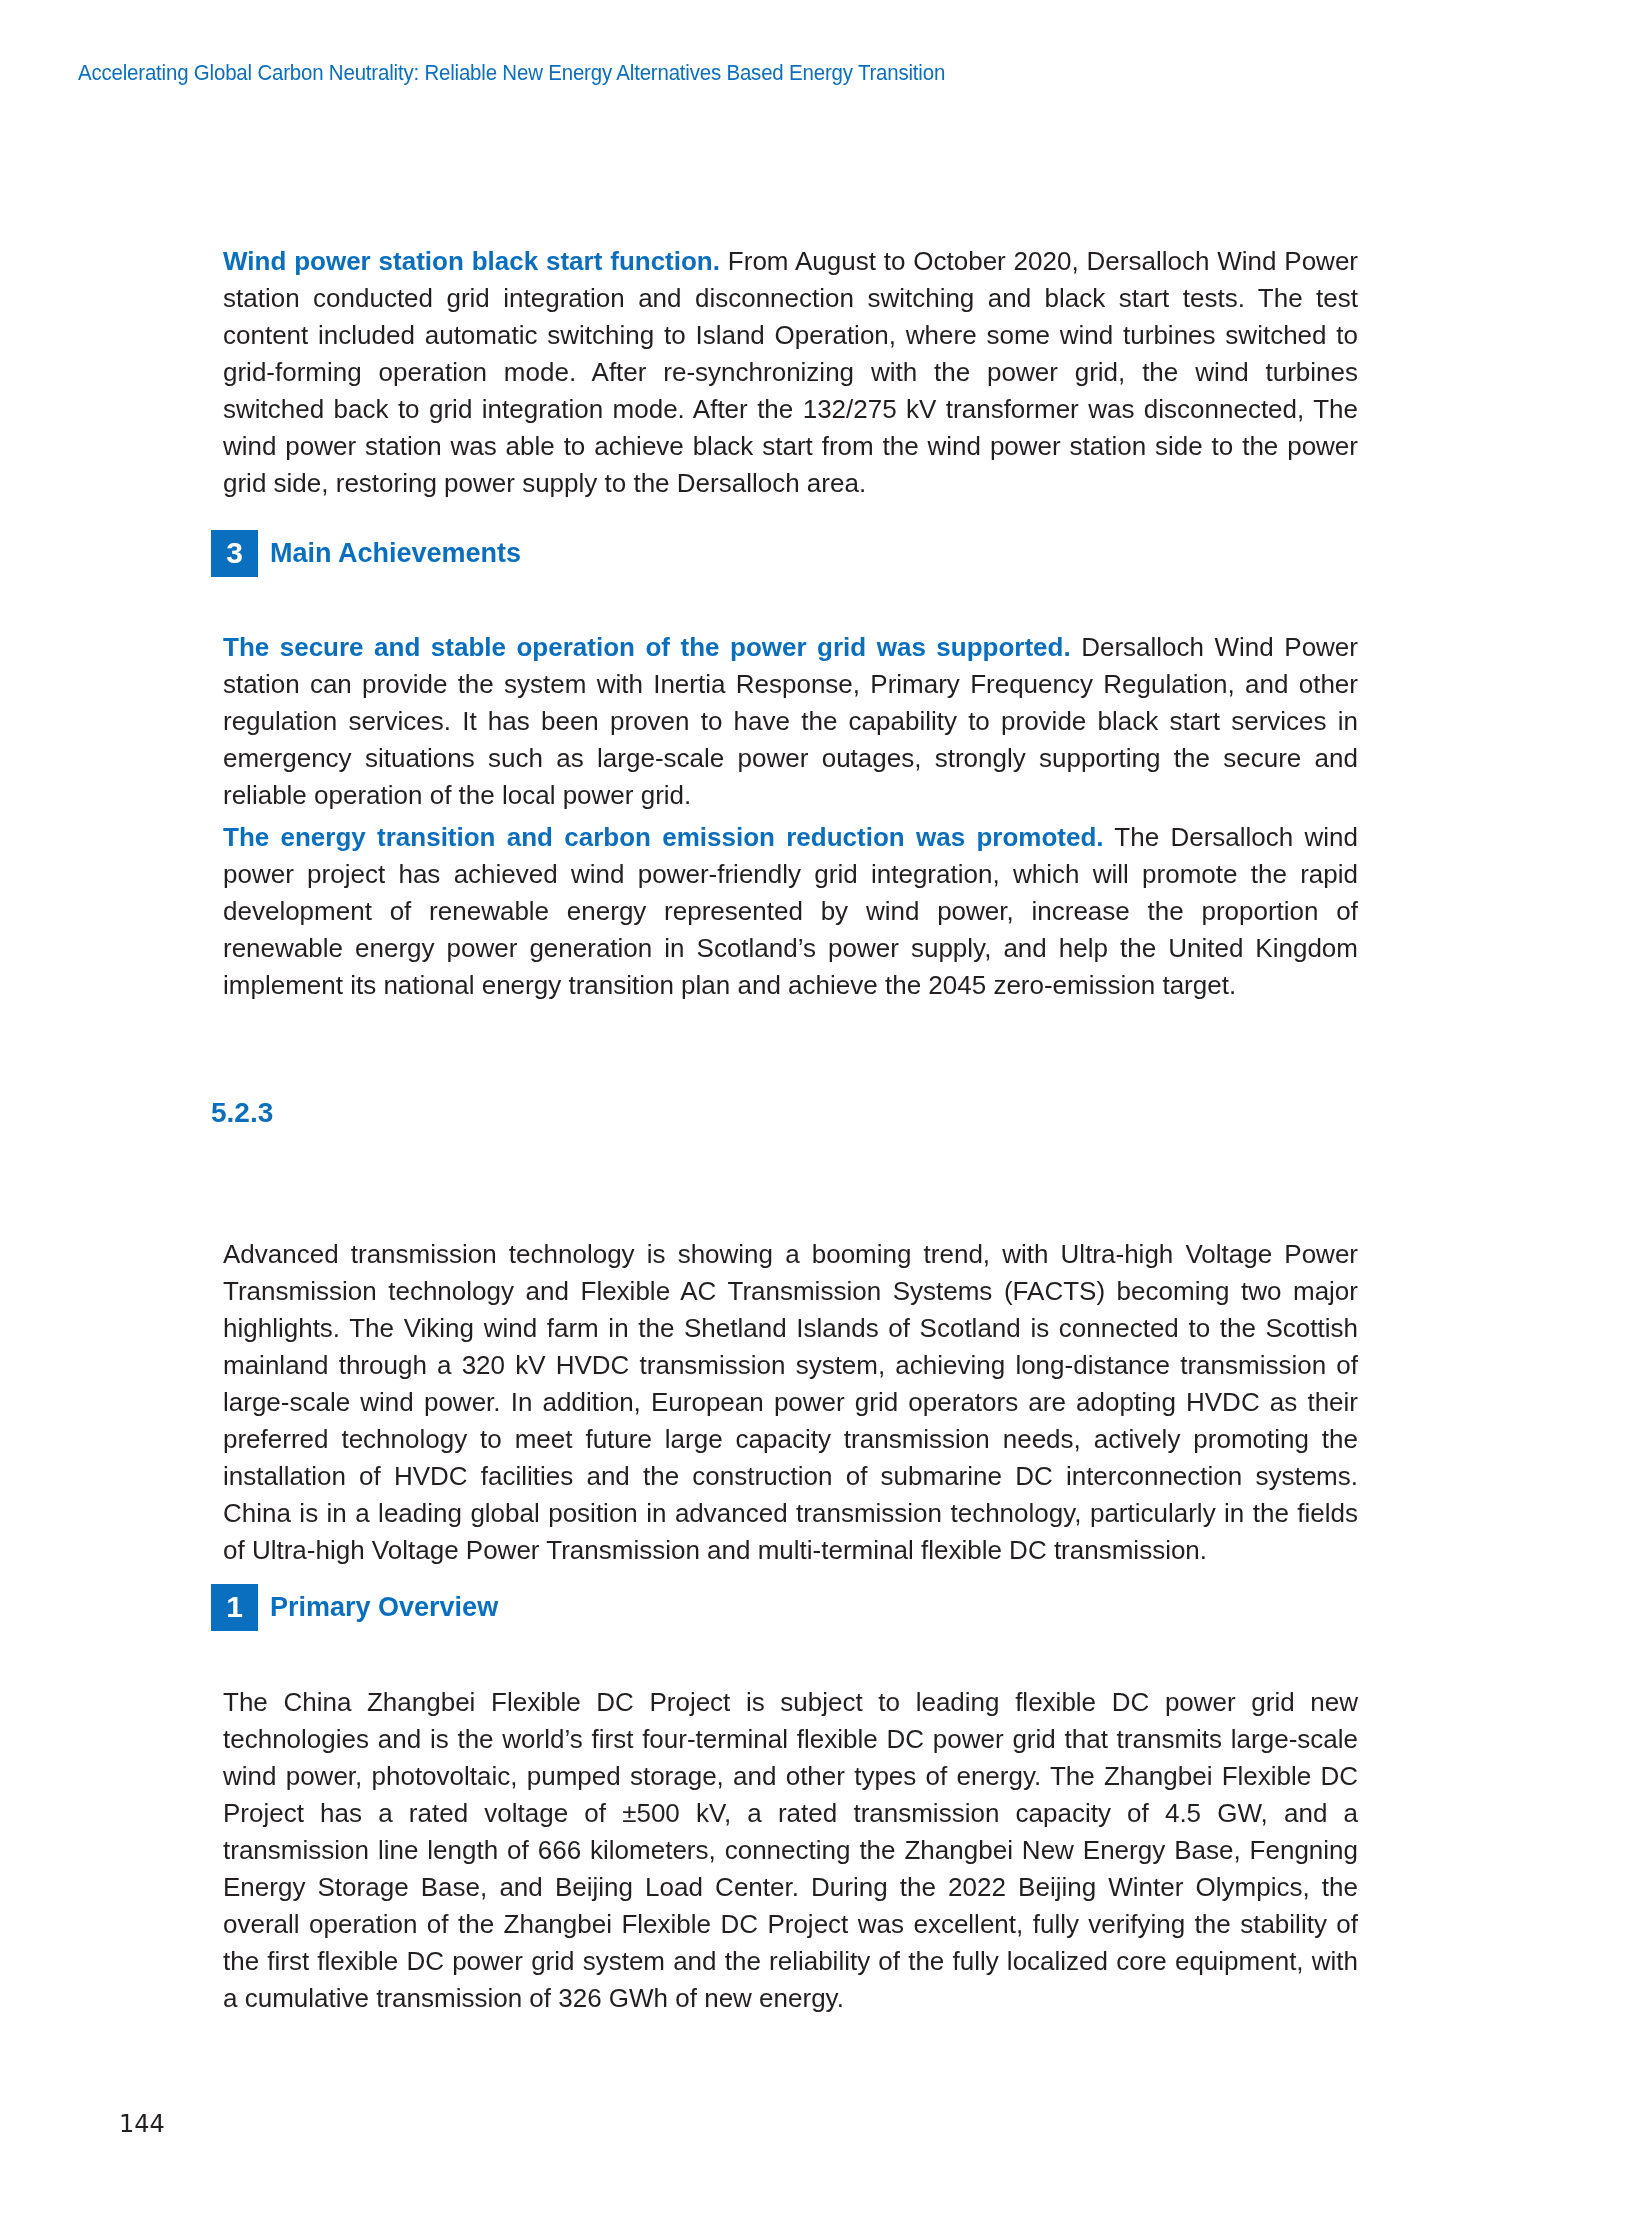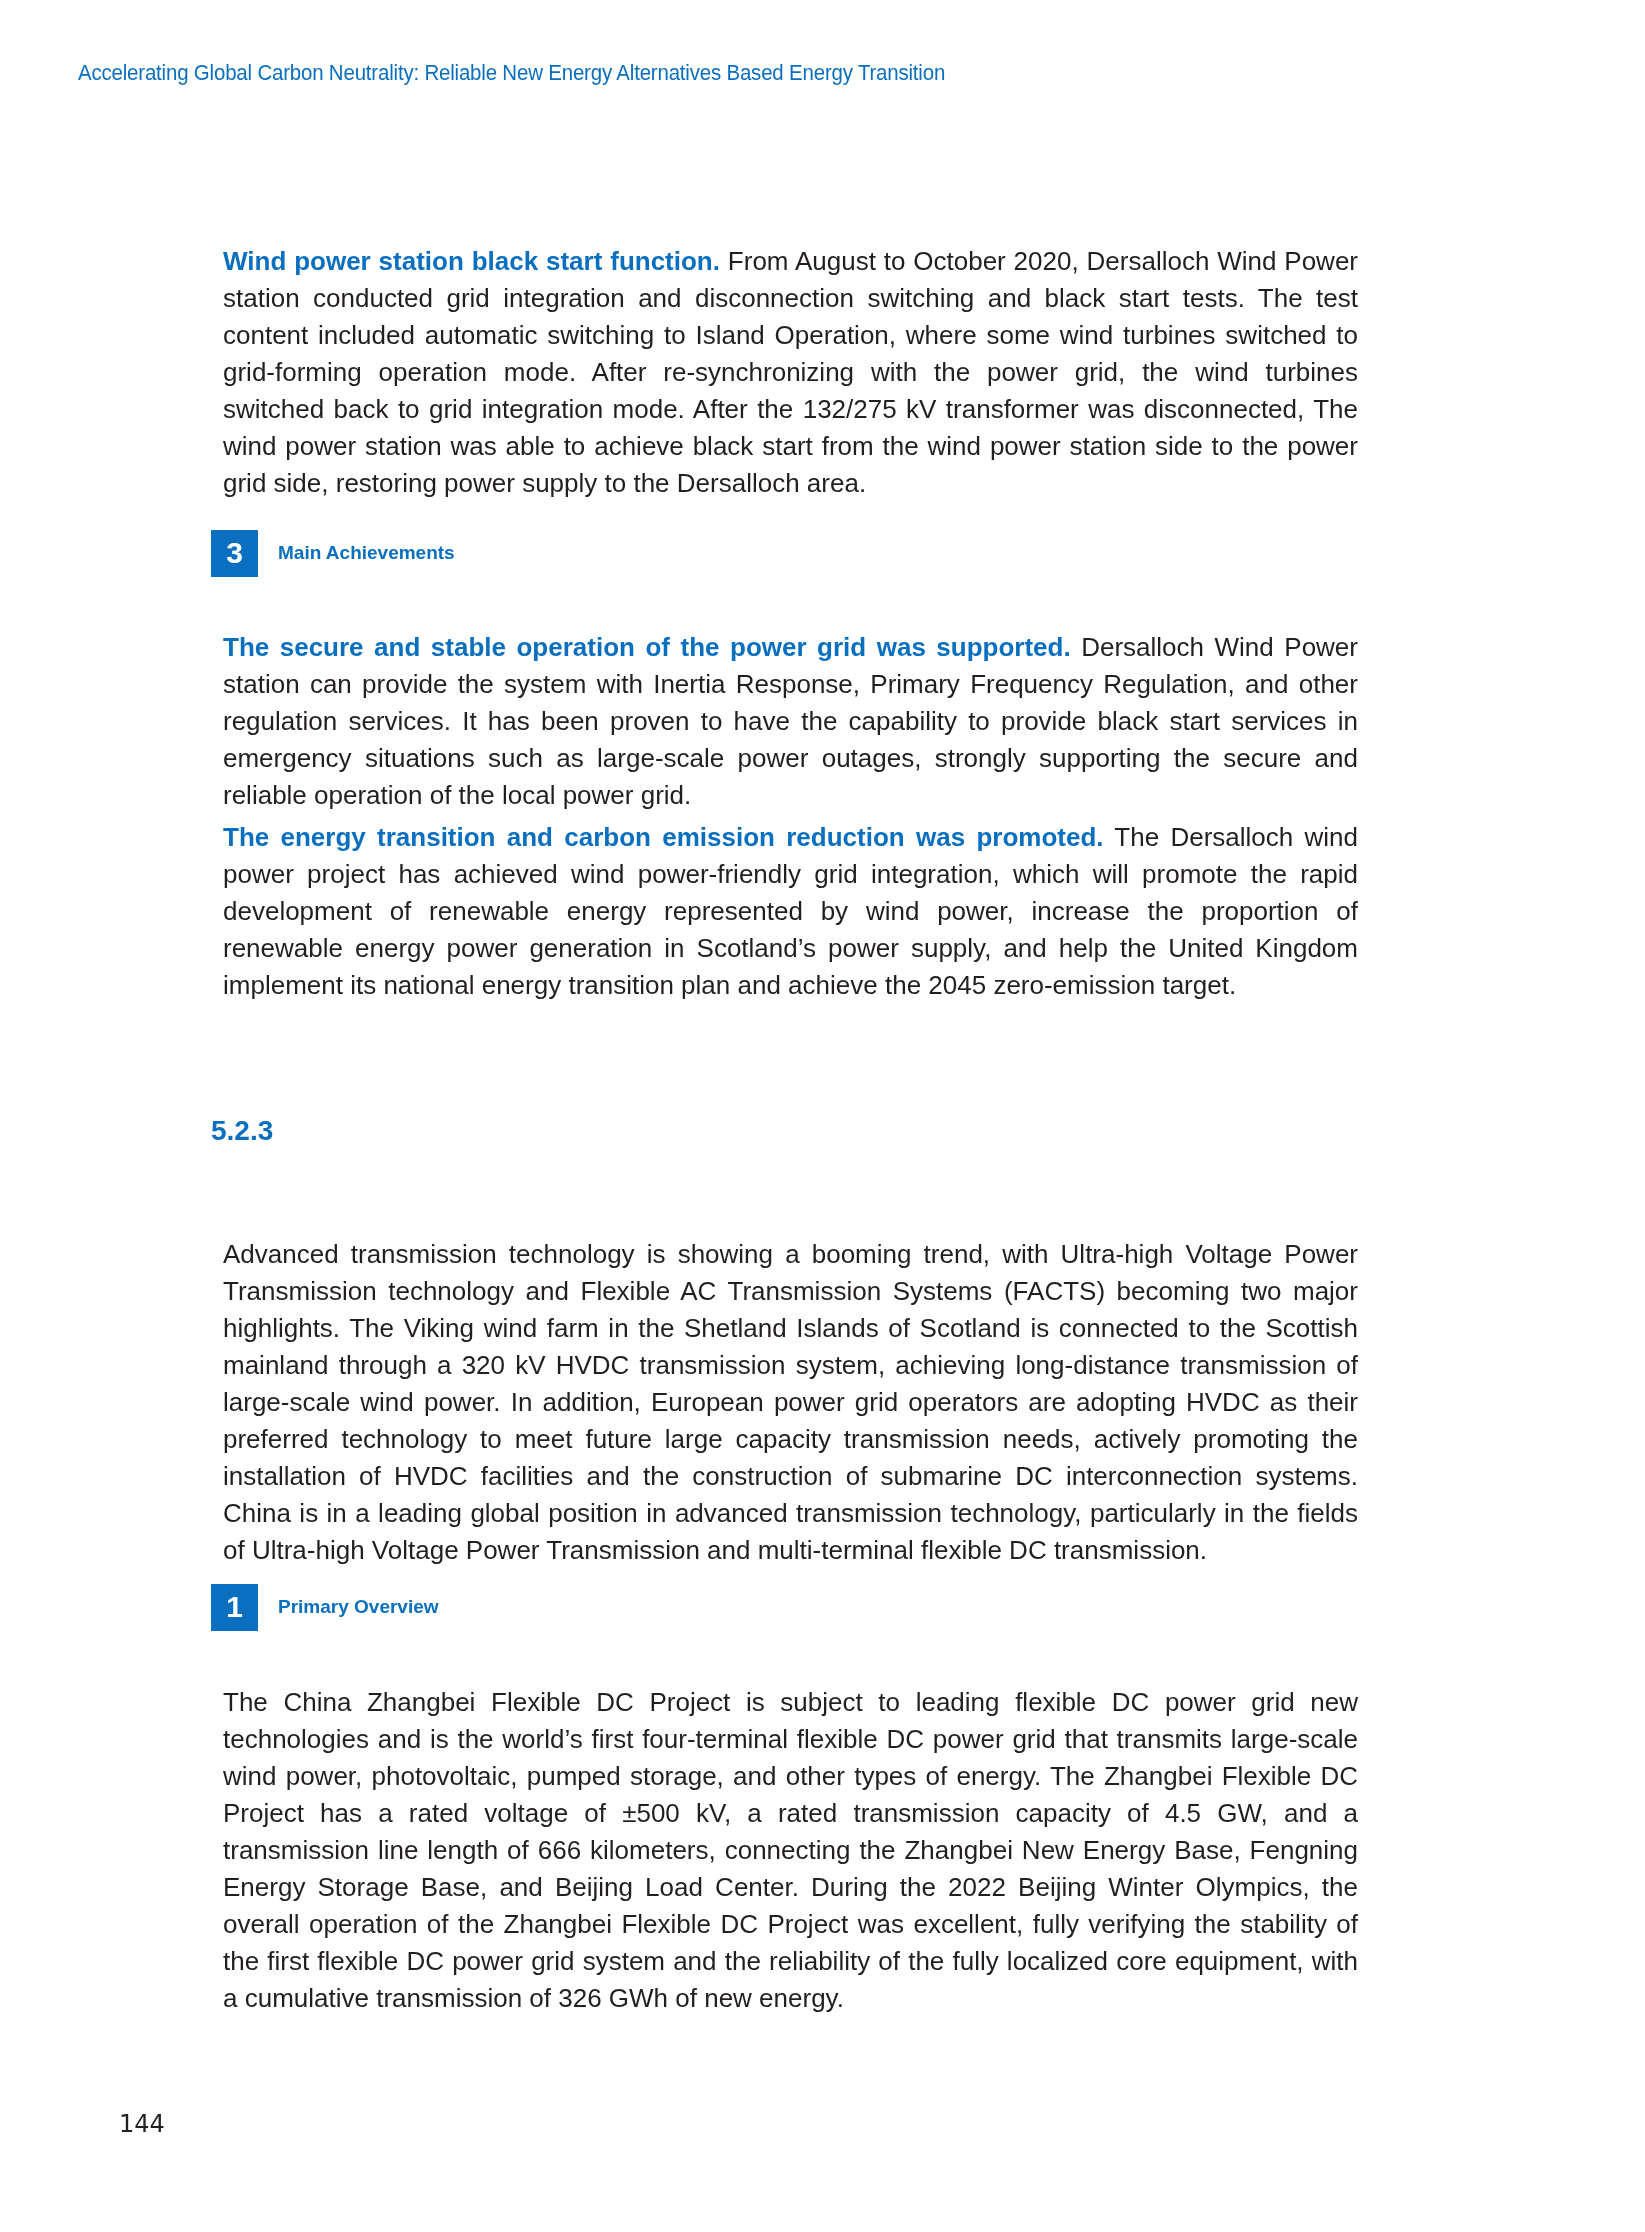--- a/index.html
+++ b/index.html
@@ -53,22 +53,22 @@
       height: 47px;
       background: #0a6fbf;
       color: #ffffff;
       font-weight: bold;
       font-size: 30px;
       display: flex;
       align-items: center;
       justify-content: center;
     }
     .badge-title {
-      margin-left: 20px;
-      font-size: 19px;
+      margin-left: 12px;
+      font-size: 27px;
       font-weight: bold;
       color: #0a6fbf;
     }
     .section-heading {
       font-size: 28px;
       font-weight: bold;
       color: #0a6fbf;
       display: flex;
     }
     .section-heading .num {
@@ -80,21 +80,21 @@
       top: 2110px;
       font-size: 24px;
       color: #231f20;
       font-family: "DejaVu Sans", sans-serif;
       margin-left: 41px;
     }
     #p-blackstart { position: absolute; top: 0; }
     #h-achievements { position: absolute; top: 299px; }
     #p-secure { position: absolute; top: 386px; }
     #p-transition { position: absolute; top: 576px; }
-    #h-zhangbei { position: absolute; top: 884px; justify-content: flex-end; }
+    #h-zhangbei { position: absolute; top: 866px; justify-content: flex-end; }
     #p-advanced { position: absolute; top: 993px; }
     #h-overview { position: absolute; top: 1353px; }
     #p-overview { position: absolute; top: 1441px; }
   </style>
 </head>
 <body>
 
 <div class="running-header">Accelerating Global Carbon Neutrality: Reliable New Energy Alternatives Based Energy Transition</div>
 
 <div class="content">

